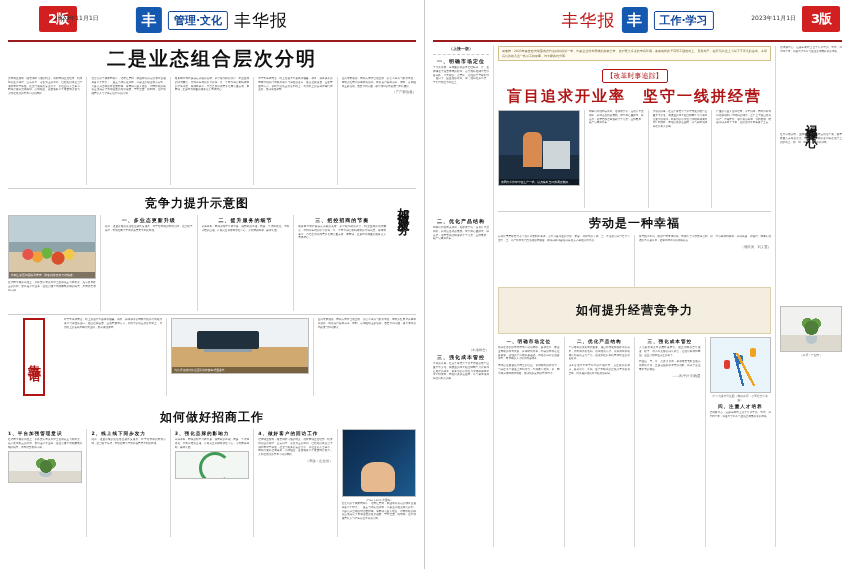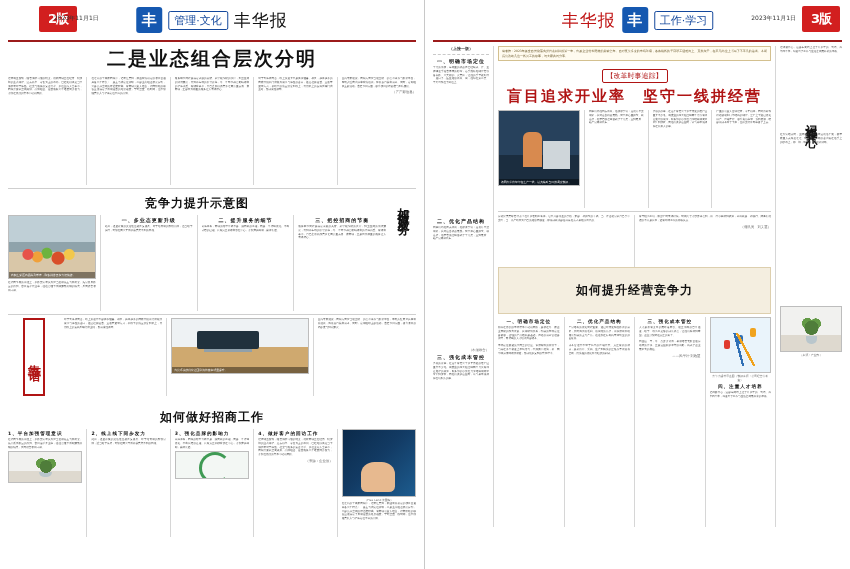--- a/index.html
+++ b/index.html
@@ -52,21 +52,21 @@
   .mast-center{
     position:absolute;left:50%;top:1px;transform:translateX(-50%);
     display:flex;align-items:center;gap:6px;
   }
   .mast-logo{
     width:26px;height:26px;background:#1558b0;border-radius:3px;
     display:flex;align-items:center;justify-content:center;
     color:#fff;font-size:15px;font-weight:bold;
   }
   .mast-section{
-    font-size:11px;color:#14489c;font-weight:normal;
+    font-size:11px;color:#14489c;font-weight:bold;
     border:1px solid #14489c;padding:1px 5px;border-radius:2px;
     white-space:nowrap;
   }
   .mast-paper{
     font-size:17px;font-weight:normal;color:#111;letter-spacing:1px;
     white-space:nowrap;
   }
   .mast-paper.red{color:#c01515;}
 
   
@@ -380,20 +380,21 @@
           <div class="rule-v"></div>
           <div class="col tiny">同事们劝他回去休息，他摆摆手说：这批订单交期紧，我对这台机器最熟，留下来心里踏实。就这样，他带着伤连续奋战了十几天，直到最后一箱产品顺利装车。</div>
           <div class="rule-v"></div>
           <div class="col tiny">类似的故事，在这个有着三十多年历史的老厂区里并不少见。调度室的李大姐连续两个月没有休过完整的周末，财务部的小张在月末结账期间常常忙到深夜，而他们谈起这些时，语气都平淡得像在说别人的事。</div>
           <div class="rule-v"></div>
           <div class="col tiny">厂里的负责人告诉记者，今年以来，面对原材料价格波动和订单结构的调整，全厂上下通过优化排产、压缩库存、提升良品率等一系列措施，硬是把成本降了下来，也把交付准时率提了上去。</div>
         </div>
 
         <div class="hr"></div>
 
+        <div class="head-md">劳动是一种幸福</div>
 
         <div class="cols" style="height:52px;">
           <div class="col tiny">劳动究竟意味着什么？在许多老职工看来，它不只是谋生的手段，更是一种踏实的幸福。当一件合格品从自己手中交出，当一条产线因为自己的建议而提速，那份成就感是任何其他方式都难以替代的。</div>
           <div class="rule-v"></div>
           <div class="col">
             <div class="tiny">有年轻员工说，刚进厂时觉得枯燥，时间久了才慢慢体会到，把一件小事做到极致，本身就是一种修行。师傅们传授的不只是技术，还有对待工作的那份认真。</div>
             <div class="byline">（通讯员　刘美慧）</div>
           </div>
         </div>
 

